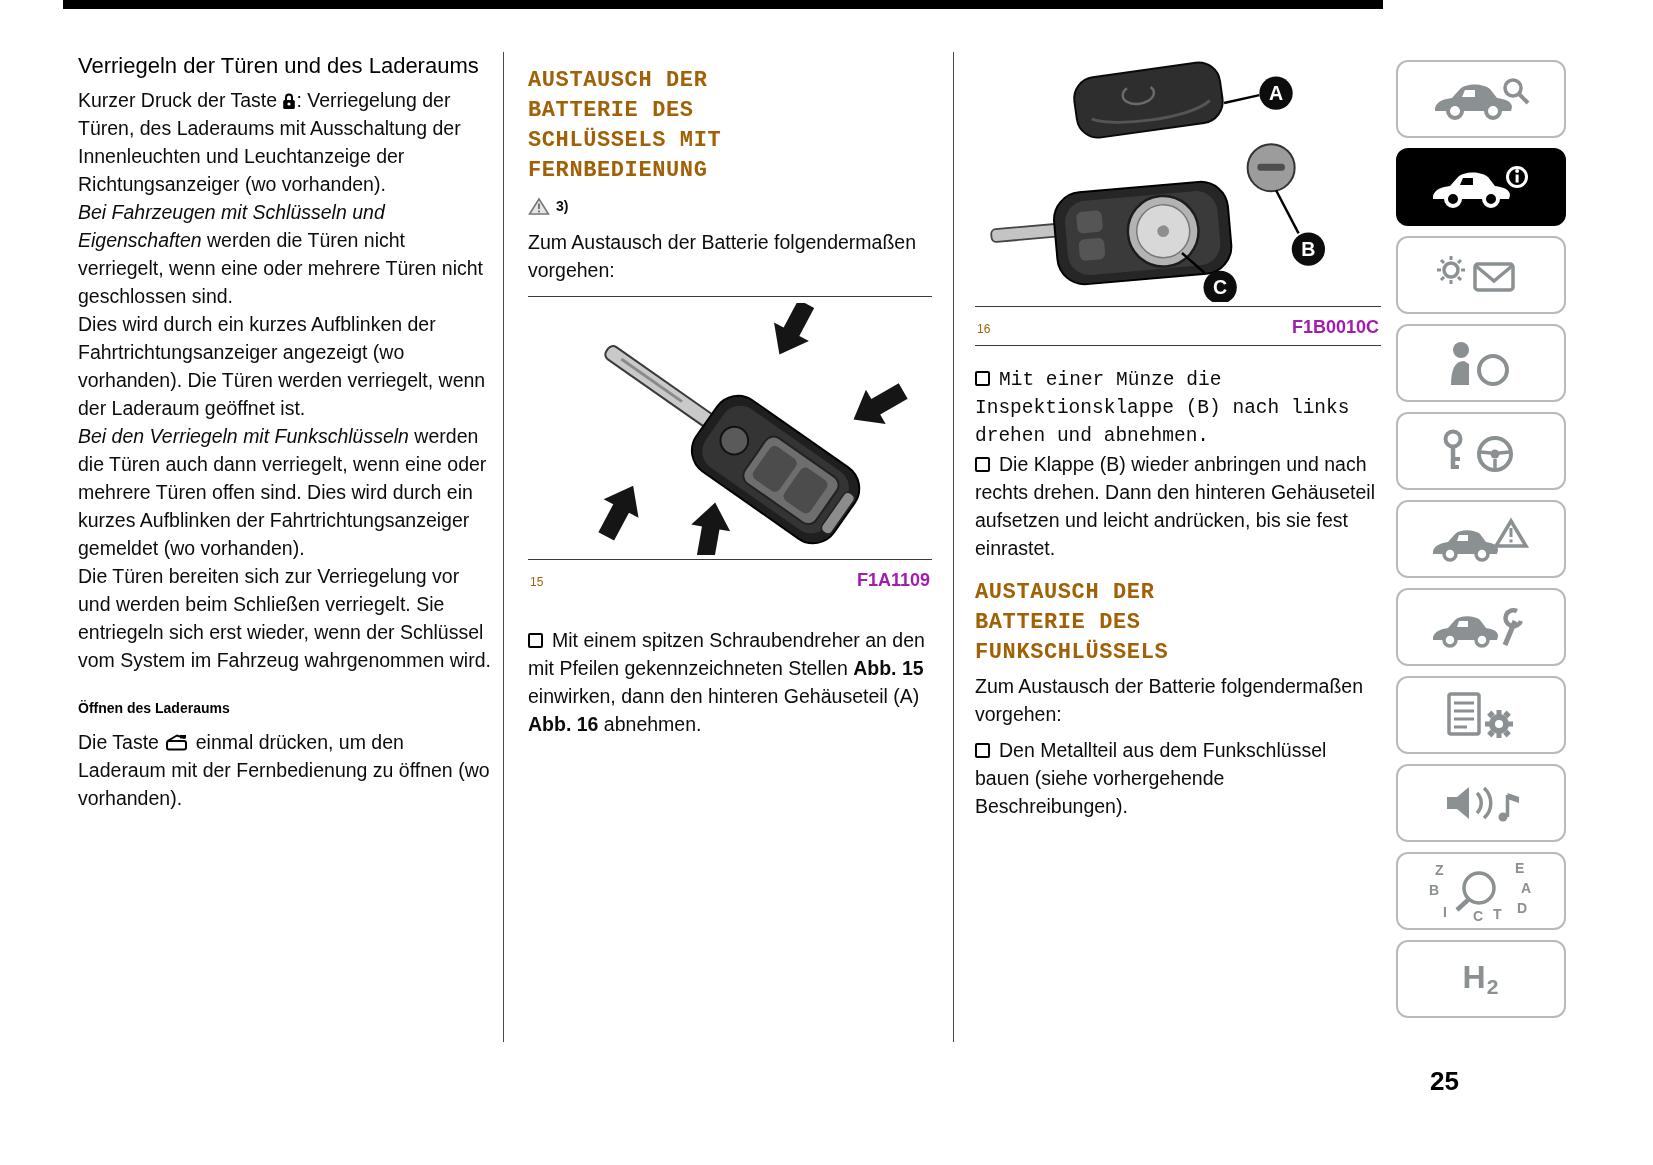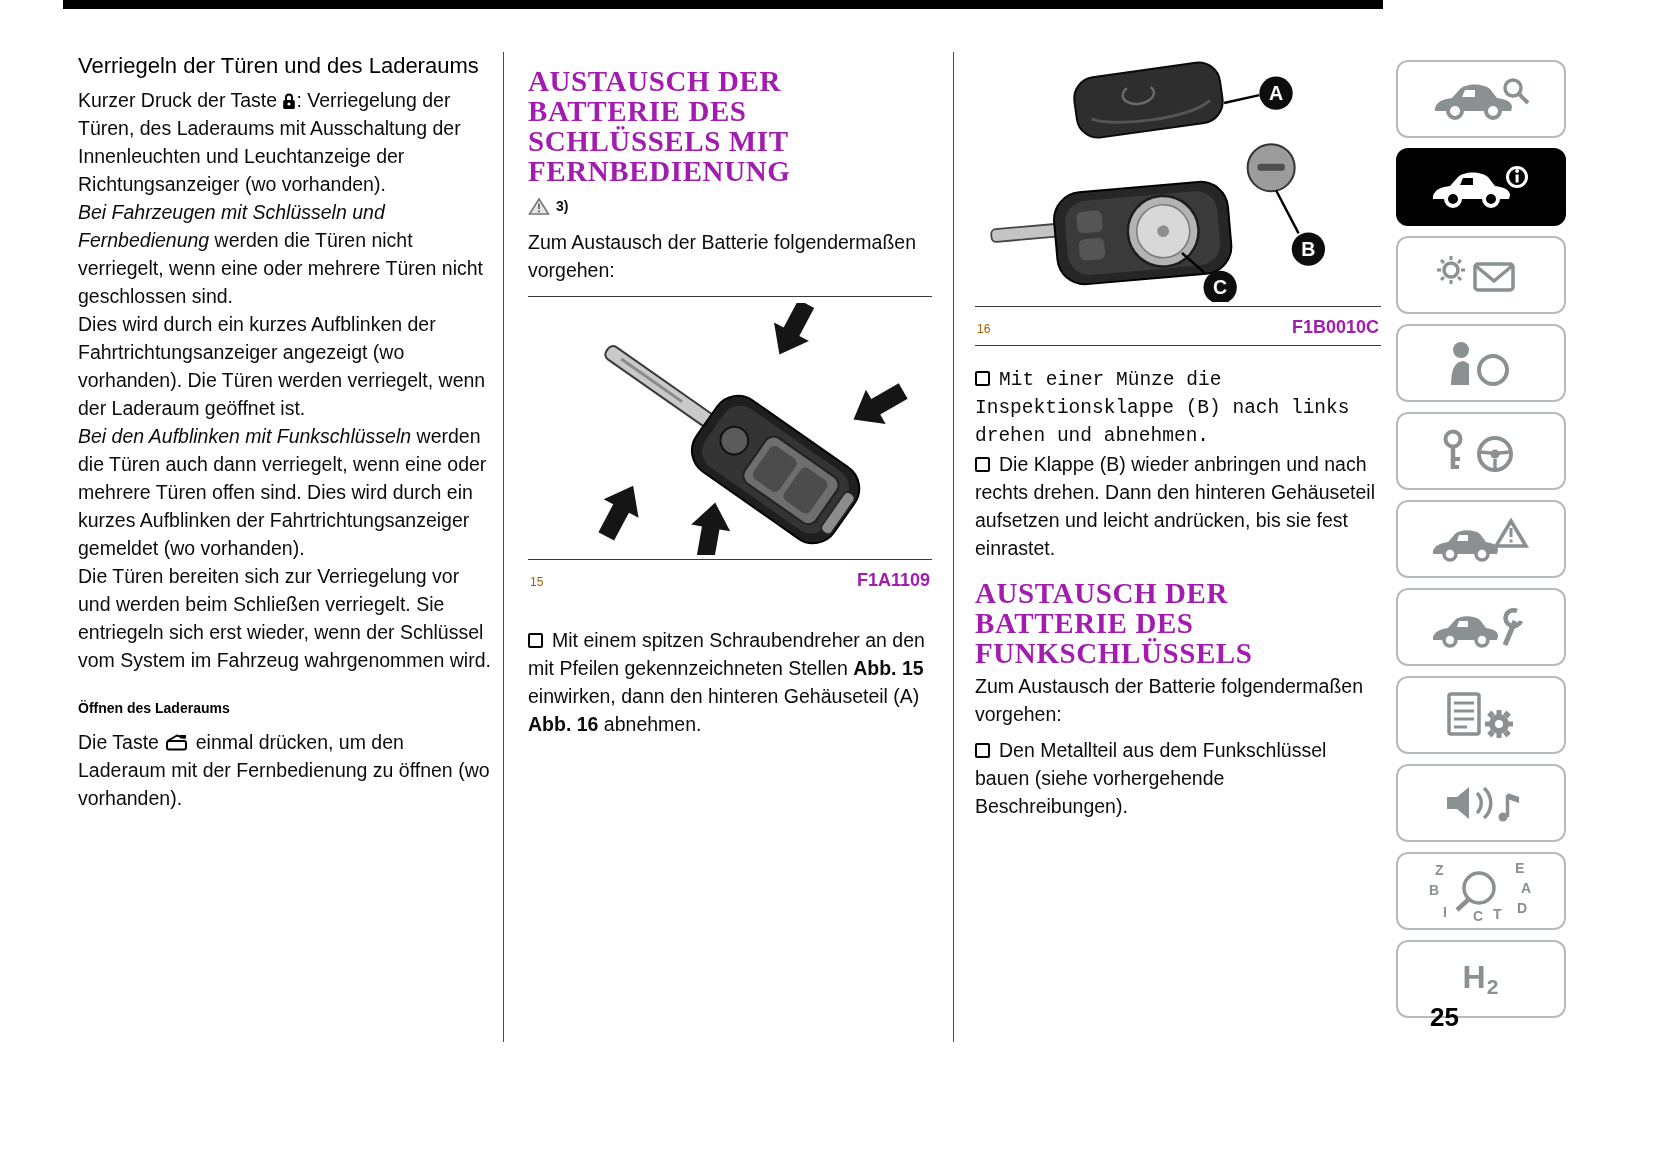--- a/index.html
+++ b/index.html
@@ -12,22 +12,22 @@
   #vdiv1{left:503px;} #vdiv2{left:953px;}
 
   .col{position:absolute;top:52px;font-size:19.5px;line-height:28px;color:#0c0c0c;}
   #col1{left:78px;width:414px;}
   #col2{left:528px;width:404px;}
   #col3{left:975px;width:406px;}
 
   .h-sans{font-weight:normal;font-size:22px;line-height:28px;margin:0 0 6px 0;color:#000;}
   .h-sans2{font-weight:bold;font-size:14px;line-height:28px;margin:20px 0 6px 0;color:#000;}
   .h-slab{
-    font-family:Liberation Serif, serif;font-weight:bold;font-size:29px;line-height:30px;
-    letter-spacing:0.6px;color:#a21caf;margin:16px 0 4px 0;max-width:280px;
+    font-family:Liberation Mono, monospace;font-weight:bold;font-size:22px;line-height:30px;
+    letter-spacing:0.6px;color:#a16207;margin:16px 0 4px 0;max-width:280px;
   }
   .h-slab.first{margin-top:14px;}
   p{margin:0;}
   .it{font-style:italic;}
   .bd{font-weight:bold;}
 
   .bullet{margin-top:0;}
   .bullet .sq{
     display:inline-block;width:11px;height:11px;border:2.5px solid #000;border-radius:2px;
     margin-right:9px;transform:translateY(1px);
@@ -57,44 +57,44 @@
   .g{fill:#8b9093;}
   .gs{stroke:#8b9093;fill:none;}
   .w{fill:#ffffff;}
   .ws{stroke:#ffffff;fill:none;}
 
   .idx{position:relative;width:104px;height:58px;}
   .idx span{position:absolute;font-size:14px;font-weight:bold;color:#8b9093;}
   .h2wrap{color:#8b9093;font-weight:bold;font-size:32px;letter-spacing:1px;}
   .h2wrap .sub{font-size:21px;vertical-align:-6px;}
 
-  .pageno{position:absolute;left:1430px;top:1002px;font-size:26px;font-weight:bold;color:#000;}
+  .pageno{position:absolute;left:1430px;top:1066px;font-size:26px;font-weight:bold;color:#000;}
 </style>
 </head>
 <body>
 
 <div class="top-rule"></div>
 <div class="vdiv" id="vdiv1"></div>
 <div class="vdiv" id="vdiv2"></div>
 
 <div class="col" id="col1">
   <h3 class="h-sans">Verriegeln der Türen und des Laderaums</h3>
   <p>
     <span>Kurzer Druck der Taste </span><svg class="inline-icon" width="14" height="18" viewBox="0 0 14 18">
       <path d="M4 8 V5.5 a3 3 0 0 1 6 0 V8" fill="none" stroke="#000" stroke-width="2"></path>
       <rect x="1.2" y="8" width="11.6" height="9" rx="1.6" fill="#000"></rect>
       <circle cx="7" cy="12" r="1.6" fill="#fff"></circle>
     </svg><span>: Verriegelung der Türen, des Laderaums mit Ausschaltung der Innenleuchten und Leuchtanzeige der Richtungsanzeiger (wo vorhanden).</span>
   </p>
   <p>
-    <span class="it">Bei Fahrzeugen mit Schlüsseln und Fernbedienung</span><span> werden die Türen nicht verriegelt, wenn eine oder mehrere Türen nicht geschlossen sind.</span>
+    <span class="it">Bei Fahrzeugen mit Schlüsseln und Eigenschaften</span><span> werden die Türen nicht verriegelt, wenn eine oder mehrere Türen nicht geschlossen sind.</span>
   </p>
   <p>Dies wird durch ein kurzes Aufblinken der Fahrtrichtungsanzeiger angezeigt (wo vorhanden). Die Türen werden verriegelt, wenn der Laderaum geöffnet ist.</p>
   <p>
-    <span class="it">Bei den Aufblinken mit Funkschlüsseln</span><span> werden die Türen auch dann verriegelt, wenn eine oder mehrere Türen offen sind. Dies wird durch ein kurzes Aufblinken der Fahrtrichtungsanzeiger gemeldet (wo vorhanden).</span>
+    <span class="it">Bei den Verriegeln mit Funkschlüsseln</span><span> werden die Türen auch dann verriegelt, wenn eine oder mehrere Türen offen sind. Dies wird durch ein kurzes Aufblinken der Fahrtrichtungsanzeiger gemeldet (wo vorhanden).</span>
   </p>
   <p>Die Türen bereiten sich zur Verriegelung vor und werden beim Schließen verriegelt. Sie entriegeln sich erst wieder, wenn der Schlüssel vom System im Fahrzeug wahrgenommen wird.</p>
   <h3 class="h-sans2">Öffnen des Laderaums</h3>
   <p>
     <span>Die Taste </span><svg class="inline-icon" width="26" height="18" viewBox="0 0 26 18">
       <rect x="3" y="7" width="19" height="8.5" rx="2" fill="none" stroke="#000" stroke-width="2"></rect>
       <path d="M3.5 7 L13 1.5 L21 4" fill="none" stroke="#000" stroke-width="2"></path>
       <rect x="16" y="1" width="6" height="3.4" fill="#000"></rect>
     </svg><span> einmal drücken, um den Laderaum mit der Fernbedienung zu öffnen (wo vorhanden).</span>
   </p>

